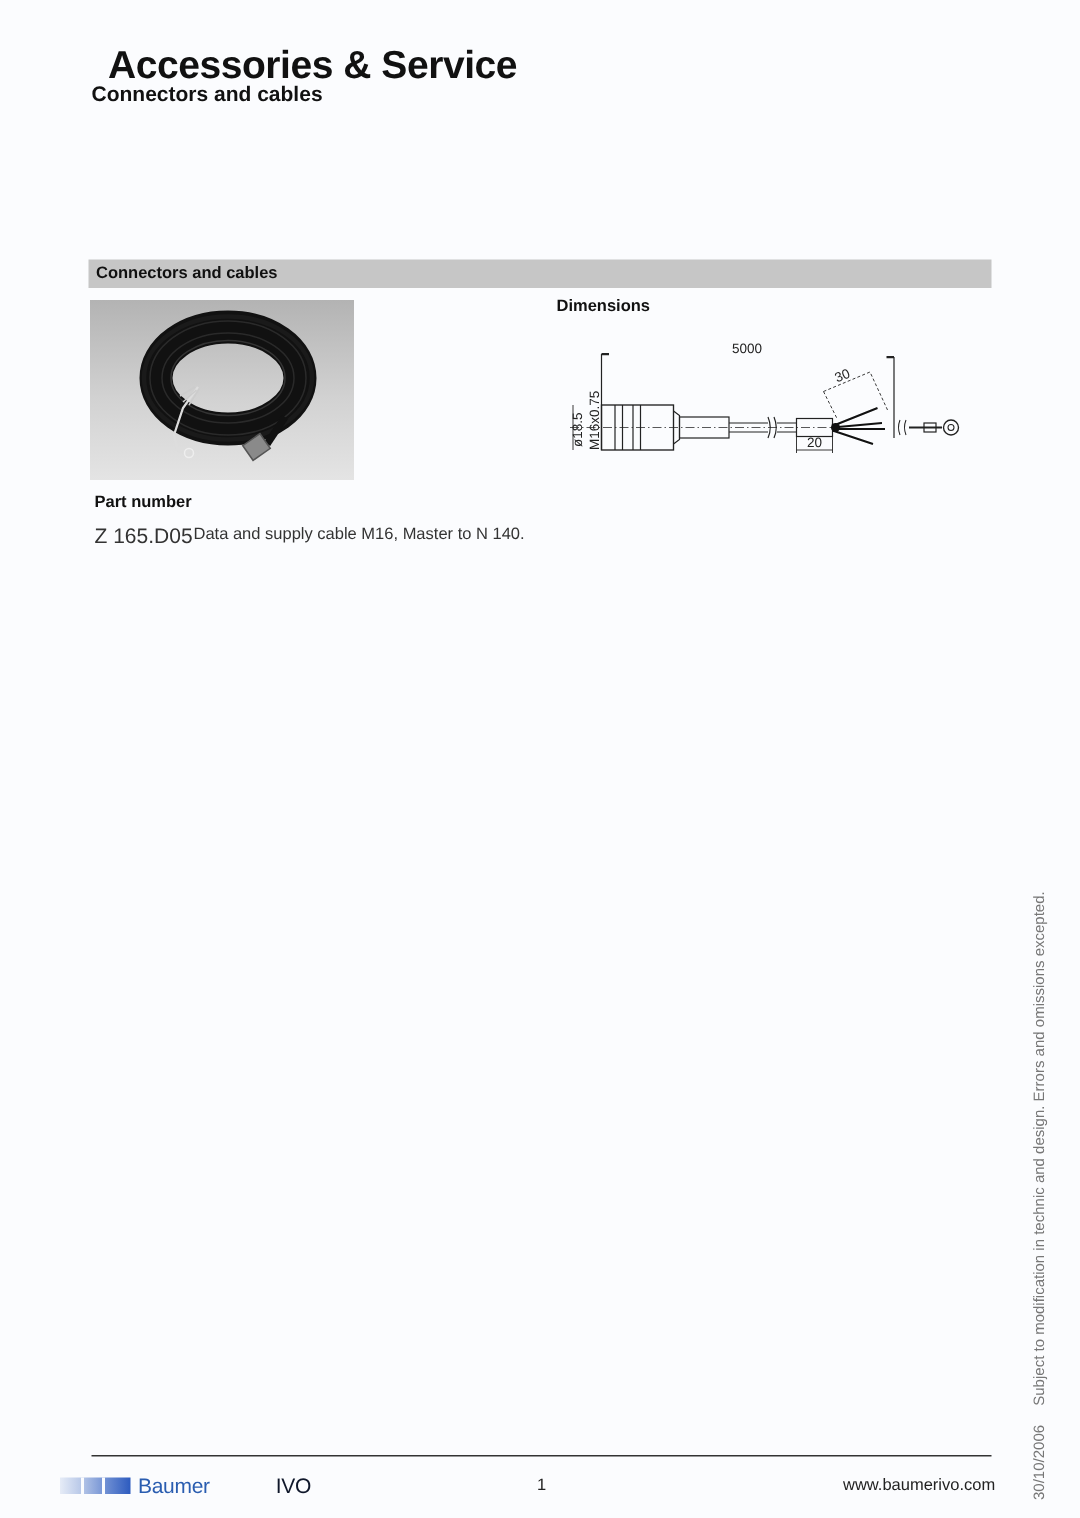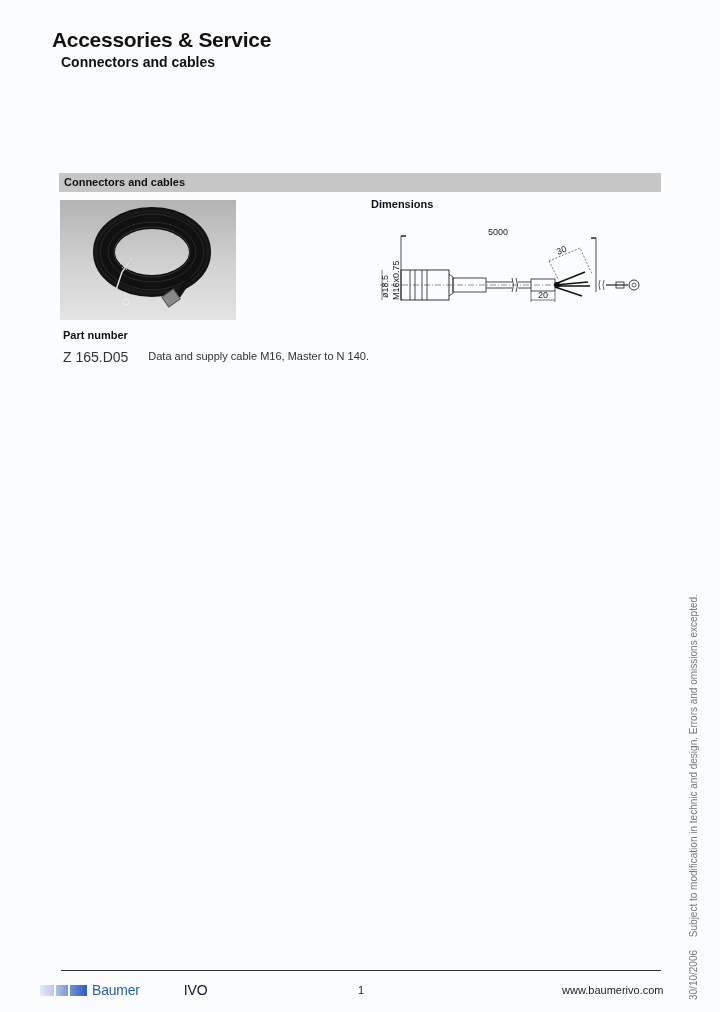--- a/index.html
+++ b/index.html
@@ -3,37 +3,37 @@
 <meta charset="utf-8">
 <style>
   html, body { margin: 0; padding: 0; }
   body {
     width: 720px; height: 1012px; position: relative; overflow: hidden;
     background: #fbfcfe;
     font-family: "Liberation Sans", sans-serif;
     color: #111;
   }
   .abs { position: absolute; }
-  .title { left: 52px; top: 28px; font-size: 21px; font-weight: bold; letter-spacing: -0.3px; color: #111; }
+  .title { left: 72px; top: 28px; font-size: 26px; font-weight: bold; letter-spacing: -0.3px; color: #111; }
   .subtitle { left: 61px; top: 54px; font-size: 14px; font-weight: bold; color: #111; }
   .section-bar {
     left: 59px; top: 173px; width: 602px; height: 19px;
     background: #c6c6c6;
   }
   .section-bar span { position: absolute; left: 5px; top: 3px; font-size: 11px; font-weight: bold; color: #111; }
   .photo {
     left: 60px; top: 200px; width: 176px; height: 120px;
     background: linear-gradient(180deg, #b3b3b3 0%, #d2d2d2 55%, #e4e4e4 100%);
     overflow: hidden;
   }
   .dims-label { left: 371px; top: 198px; font-size: 11px; font-weight: bold; }
   .drawing { left: 360px; top: 222px; width: 305px; height: 85px; }
   .pn-label { left: 63px; top: 329px; font-size: 11px; font-weight: bold; }
   .pn-code { left: 63px; top: 349px; font-size: 14px; color: #333; }
-  .pn-desc { left: 129px; top: 349px; font-size: 11px; color: #333; line-height: 15px; width: 240px; text-align: right; }
+  .pn-desc { left: 129px; top: 349px; font-size: 11px; color: #333; line-height: 15px; width: 240px; }
   .footer-line { left: 61px; top: 970px; width: 600px; height: 1px; background: #333; }
   .logo { left: 40px; top: 982px; height: 16px; width: 140px; }
   .logo .bars {
     position: absolute; left: 0; top: 3px; width: 47px; height: 11px;
     background: linear-gradient(90deg, #e6ecf7 0%, #b8c8e8 30%, #6f8fd3 65%, #2d5bbf 100%);
   }
   .logo .bars::after {
     content: ""; position: absolute; left: 14px; top: 0; width: 2px; height: 11px; background: #fbfcfe;
   }
   .logo .bars::before {

